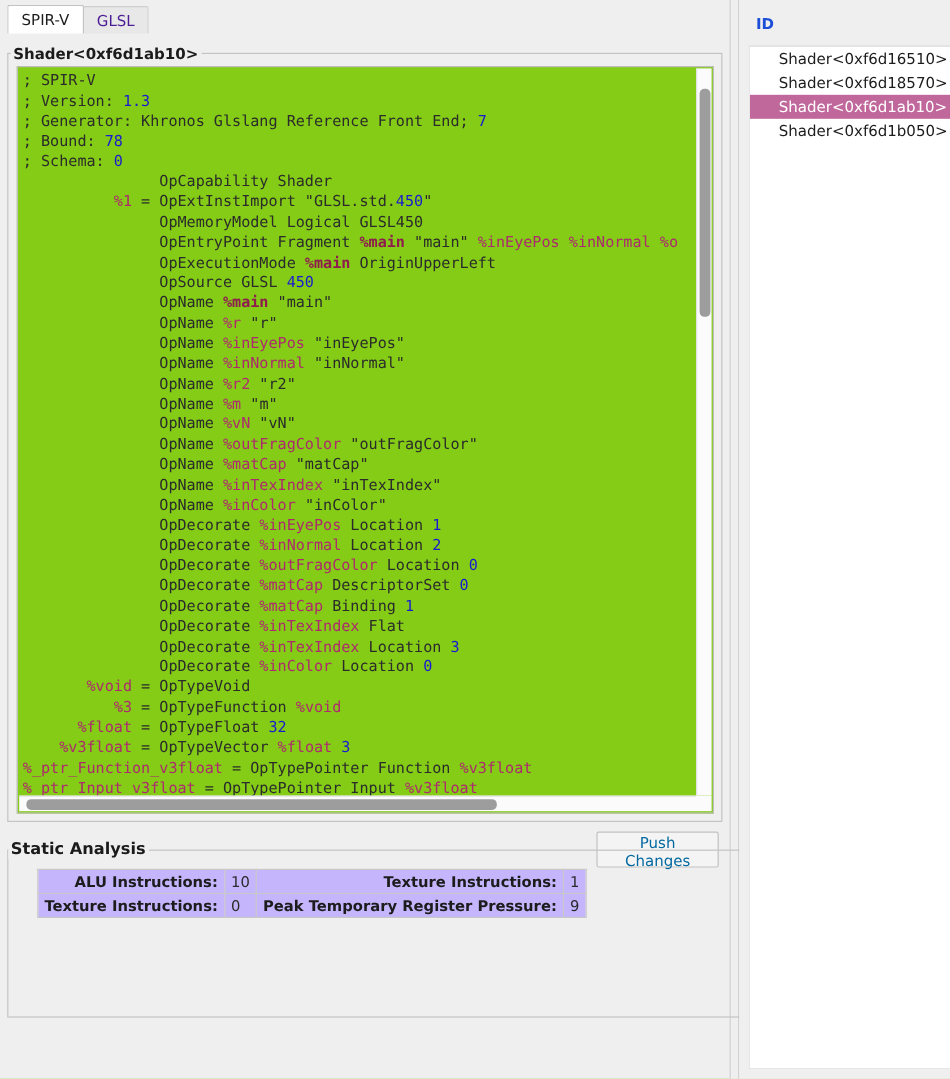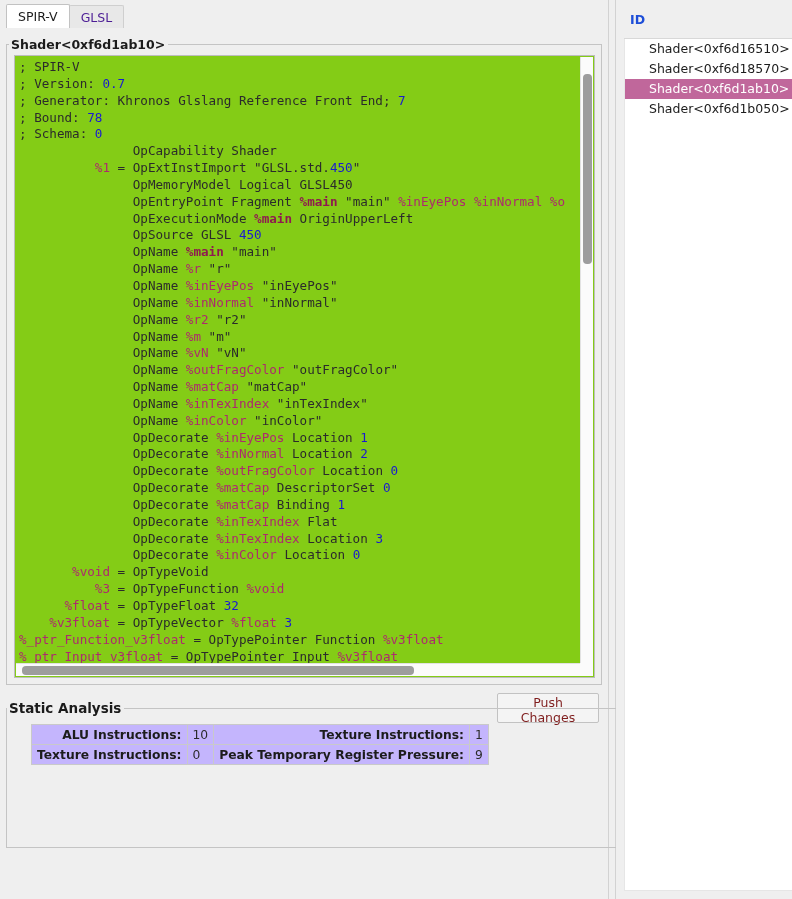--- a/index.html
+++ b/index.html
@@ -66,21 +66,21 @@
     position:absolute;left:1px;right:14px;bottom:1px;height:13px;
     background:#fbfbfb;border-top:1px solid #e2e2e2;box-sizing:border-box;
   }
   #code-hthumb{position:absolute;top:2px;left:6px;width:392px;height:9px;background:#9d9d9d;border-radius:4px;}
   #code-corner{position:absolute;right:1px;bottom:1px;width:13px;height:13px;background:#fbfbfb;}
 
   
   #push-changes{
     position:absolute;left:497px;top:693px;width:102px;height:30px;
     background:#f4f4f4;border:1px solid #c2c2c2;border-radius:2px;
-    font-size:12.5px;color:#7f1d1d;cursor:pointer;
+    font-size:12.5px;color:#0369a1;cursor:pointer;
     font-family:"DejaVu Sans","Liberation Sans",sans-serif;
   }
 
   
   #static-group{left:6px;top:708px;width:719px;height:140px;}
   #static-group .gb-title{top:-9px;left:0px;font-size:13.5px;}
   #sa-table{position:absolute;left:24px;top:15px;border-collapse:collapse;
     font-size:12.3px;}
   #sa-table td{border:1px solid #c9c9c9;height:20px;padding:0 5px;box-sizing:border-box;
     background:#c4b5fd;}
@@ -109,21 +109,21 @@
     <div class="tabbar">
       <div class="tab active">SPIR-V</div>
       <div class="tab inactive">GLSL</div>
     </div>
 
     <div class="groupbox" id="shader-group">
       <div class="gb-title">Shader&lt;0xf6d1ab10&gt;</div>
 
       <div id="code-editor">
         <div id="code-text">; SPIR-V
-; Version: <span class="num">0.7</span>
+; Version: <span class="num">1.3</span>
 ; Generator: Khronos Glslang Reference Front End; <span class="num">7</span>
 ; Bound: <span class="num">78</span>
 ; Schema: <span class="num">0</span>
                OpCapability Shader
           <span class="ident">%1</span> = OpExtInstImport "GLSL.std.<span class="num">450</span>"
                OpMemoryModel Logical GLSL450
                OpEntryPoint Fragment <span class="identb">%main</span> "main" <span class="ident">%inEyePos</span> <span class="ident">%inNormal</span> <span class="ident">%o</span>
                OpExecutionMode <span class="identb">%main</span> OriginUpperLeft
                OpSource GLSL <span class="num">450</span>
                OpName <span class="identb">%main</span> "main"

